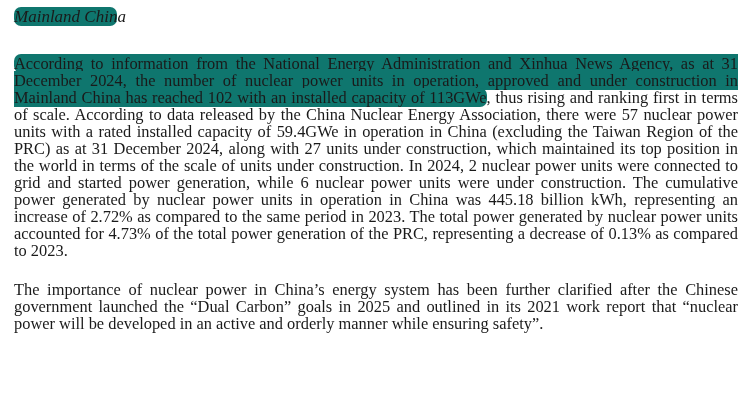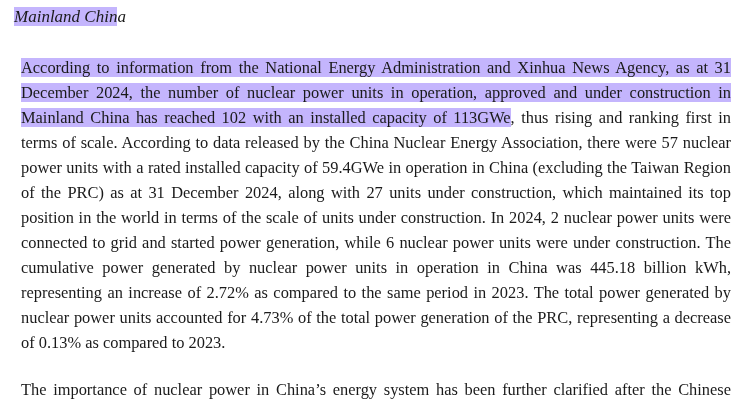--- a/index.html
+++ b/index.html
@@ -19,29 +19,30 @@
   }
   .heading {
     font-size: 17px;
     line-height: 22px;
     font-style: italic;
     font-weight: normal;
     margin: 0 0 27px 0;
   }
   .para {
     font-size: 16.4px;
-    line-height: 25px;
+    line-height: 17px;
     text-align: justify;
-    margin: 7px;
+    margin: 0;
   }
   .para-gap {
     margin-top: 22px;
   }
   .hl {
-    background-color: #c4b5fd;
+    background-color: #0f766e;
+    border-radius: 7px;
   }
 </style>
 </head>
 <body>
 
 <div class="doc">
 
   <h2 class="heading"><span class="hl">Mainland Chin</span><span>a</span></h2>
 
   <p class="para"><span class="hl">According to information from the National Energy Administration and Xinhua News Agency, as at 31 December 2024, the number of nuclear power units in operation, approved and under construction in Mainland China has reached 102 with an installed capacity of 113GWe</span><span>, thus rising and ranking first in terms of scale. According to data released by the China Nuclear Energy Association, there were 57 nuclear power units with a rated installed capacity of 59.4GWe in operation in China (excluding the Taiwan Region of the PRC) as at 31 December 2024, along with 27 units under construction, which maintained its top position in the world in terms of the scale of units under construction. In 2024, 2 nuclear power units were connected to grid and started power generation, while 6 nuclear power units were under construction. The cumulative power generated by nuclear power units in operation in China was 445.18 billion kWh, representing an increase of 2.72% as compared to the same period in 2023. The total power generated by nuclear power units accounted for 4.73% of the total power generation of the PRC, representing a decrease of 0.13% as compared to 2023.</span></p>

